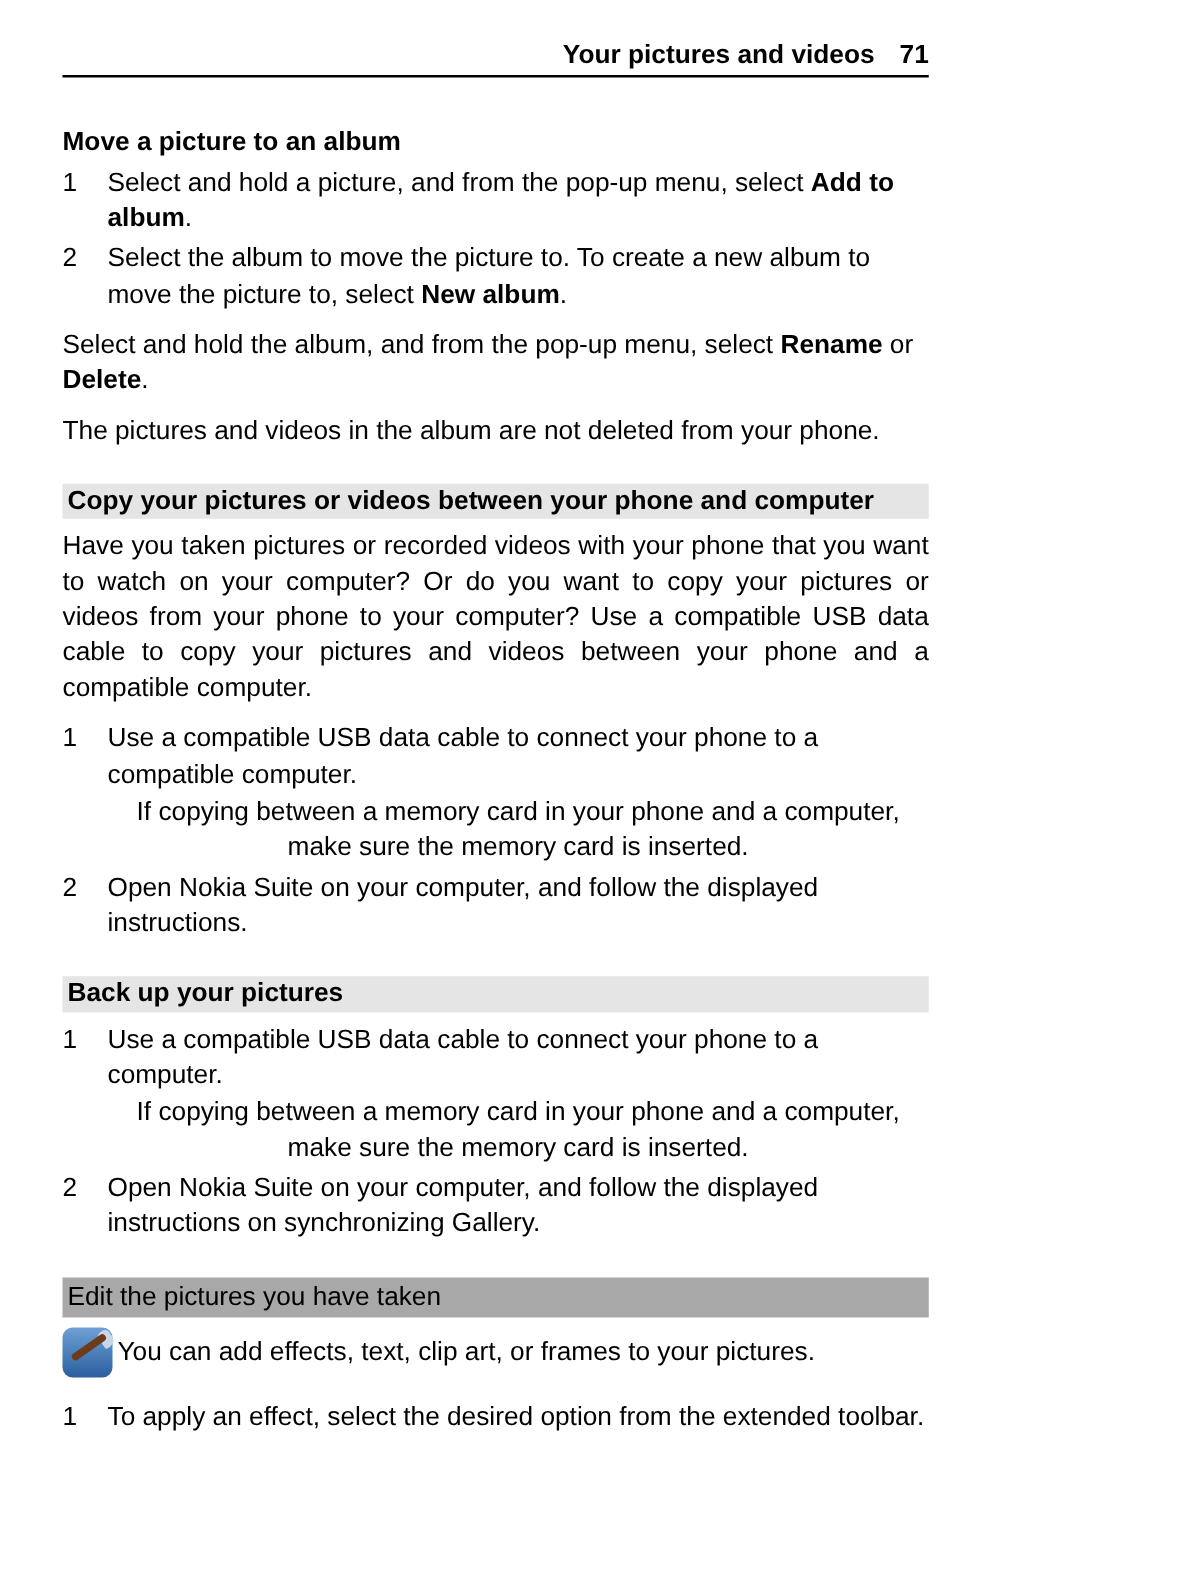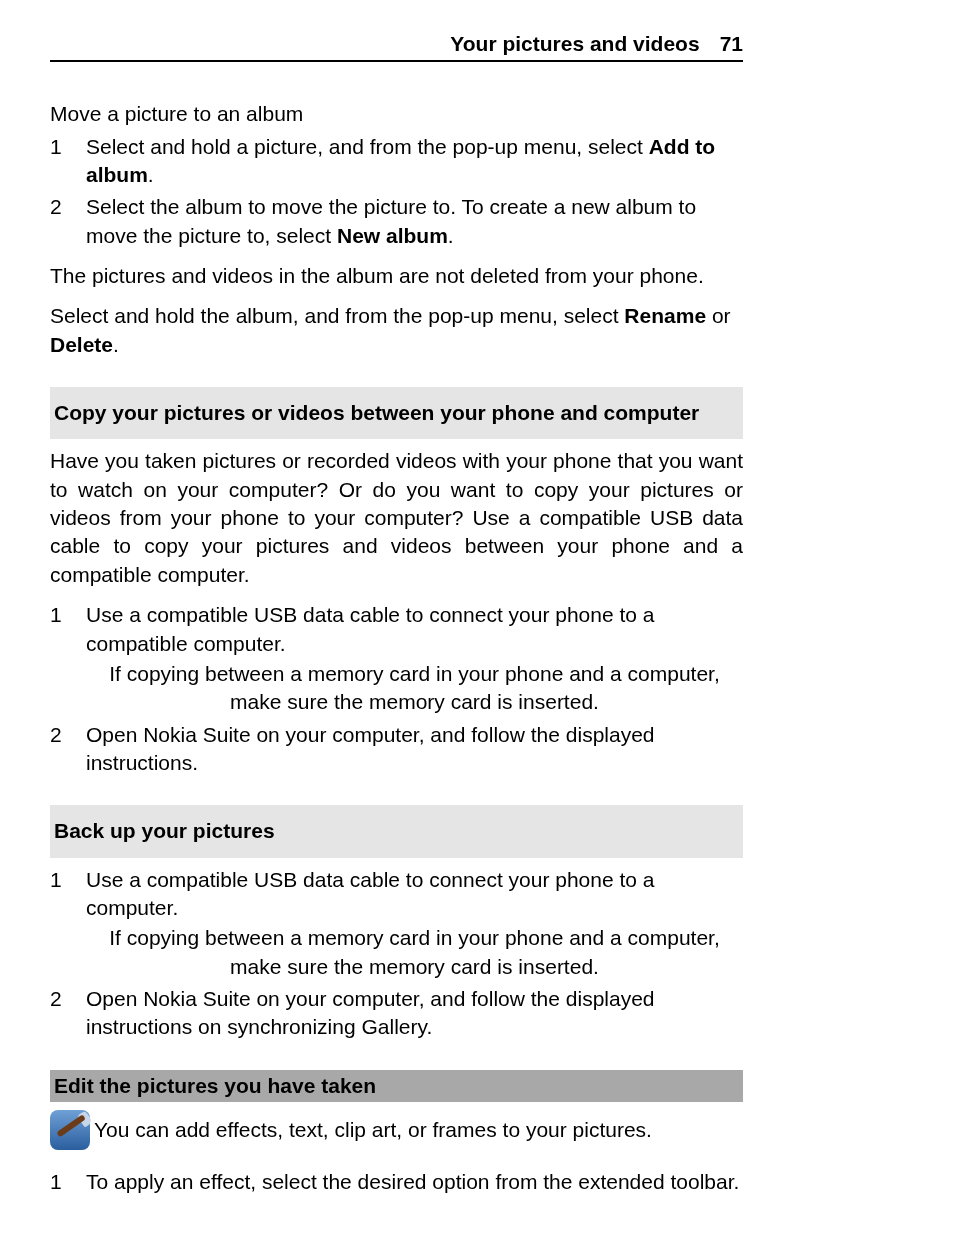--- a/index.html
+++ b/index.html
@@ -26,34 +26,34 @@
     margin-bottom: 38px;
   }
   .header .title {
     font-weight: bold;
     margin-right: 20px;
   }
   .header .pagenum {
     font-weight: bold;
   }
   .section-title {
-    font-weight: normal;
+    font-weight: bold;
     margin-top: 30px;
     margin-bottom: 4px;
   }
   .heading-light {
     background: #e5e5e5;
     font-weight: bold;
-    padding: 12px 4px;
+    padding: 0 4px;
     margin-top: 28px;
     margin-bottom: 8px;
   }
   .heading-dark {
     background: #a8a8a8;
-    font-weight: bold;
+    font-weight: normal;
     padding: 2px 4px;
     margin-top: 28px;
     margin-bottom: 8px;
   }
   ol.num {
     list-style: none;
     padding-left: 0;
     margin: 4px 0 12px 0;
   }
   ol.num > li {
@@ -153,24 +153,24 @@
     </li>
     <li>
       <span class="num">2</span>
       <span class="body">
         <span>Select the album to move the picture to. To create a new album to move the picture to, select </span><b>New album</b><span>.</span>
       </span>
     </li>
   </ol>
 
 
-  <p class="para">The pictures and videos in the album are not deleted from your phone.</p>
   <p class="para first">
     <span>Select and hold the album, and from the pop-up menu, select </span><b>Rename</b><span> or </span><b>Delete</b><span>.</span>
   </p>
+  <p class="para">The pictures and videos in the album are not deleted from your phone.</p>
 
   <div class="heading-light">Copy your pictures or videos between your phone and computer</div>
   <p class="para first" style="text-align:justify">Have you taken pictures or recorded videos with your phone that you want to watch on your computer? Or do you want to copy your pictures or videos from your phone to your computer? Use a compatible USB data cable to copy your pictures and videos between your phone and a compatible computer.</p>
 
   <ol class="num">
     <li>
       <span class="num">1</span>
       <span class="body">
         <span>Use a compatible USB data cable to connect your phone to a compatible computer.</span>
         <div class="sub">If copying between a memory card in your phone and a computer, make sure the memory card is inserted.</div>

